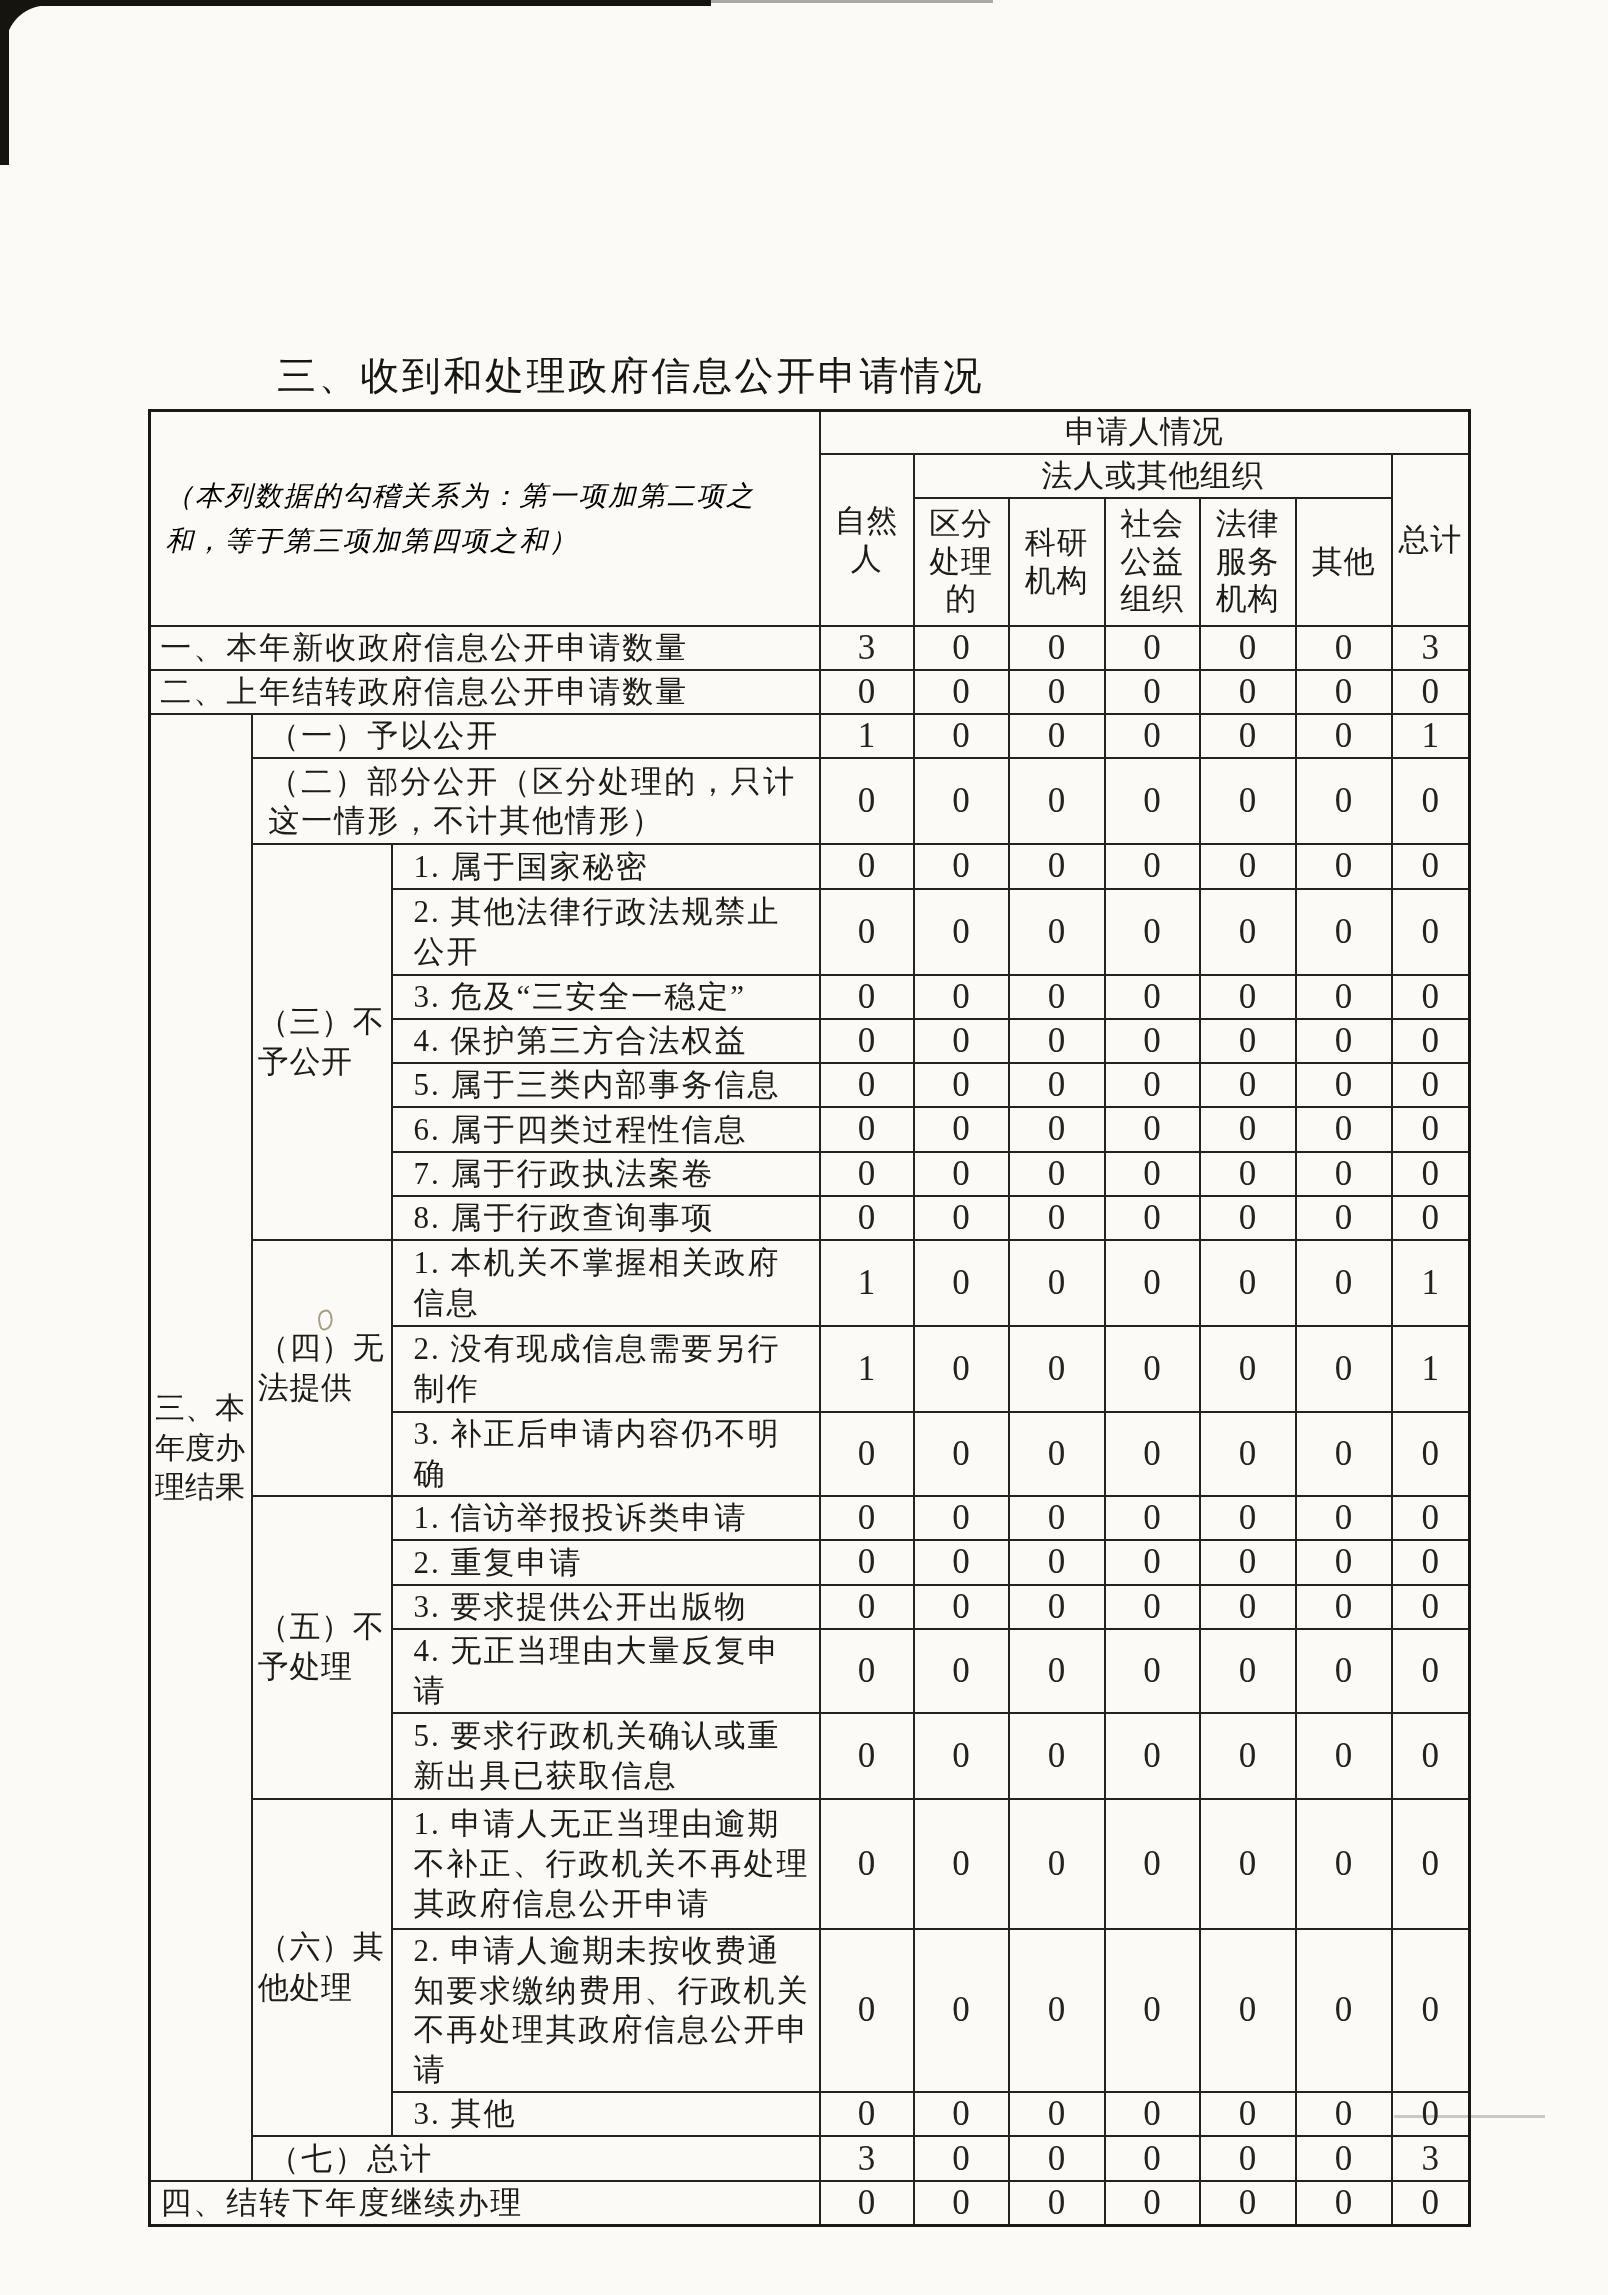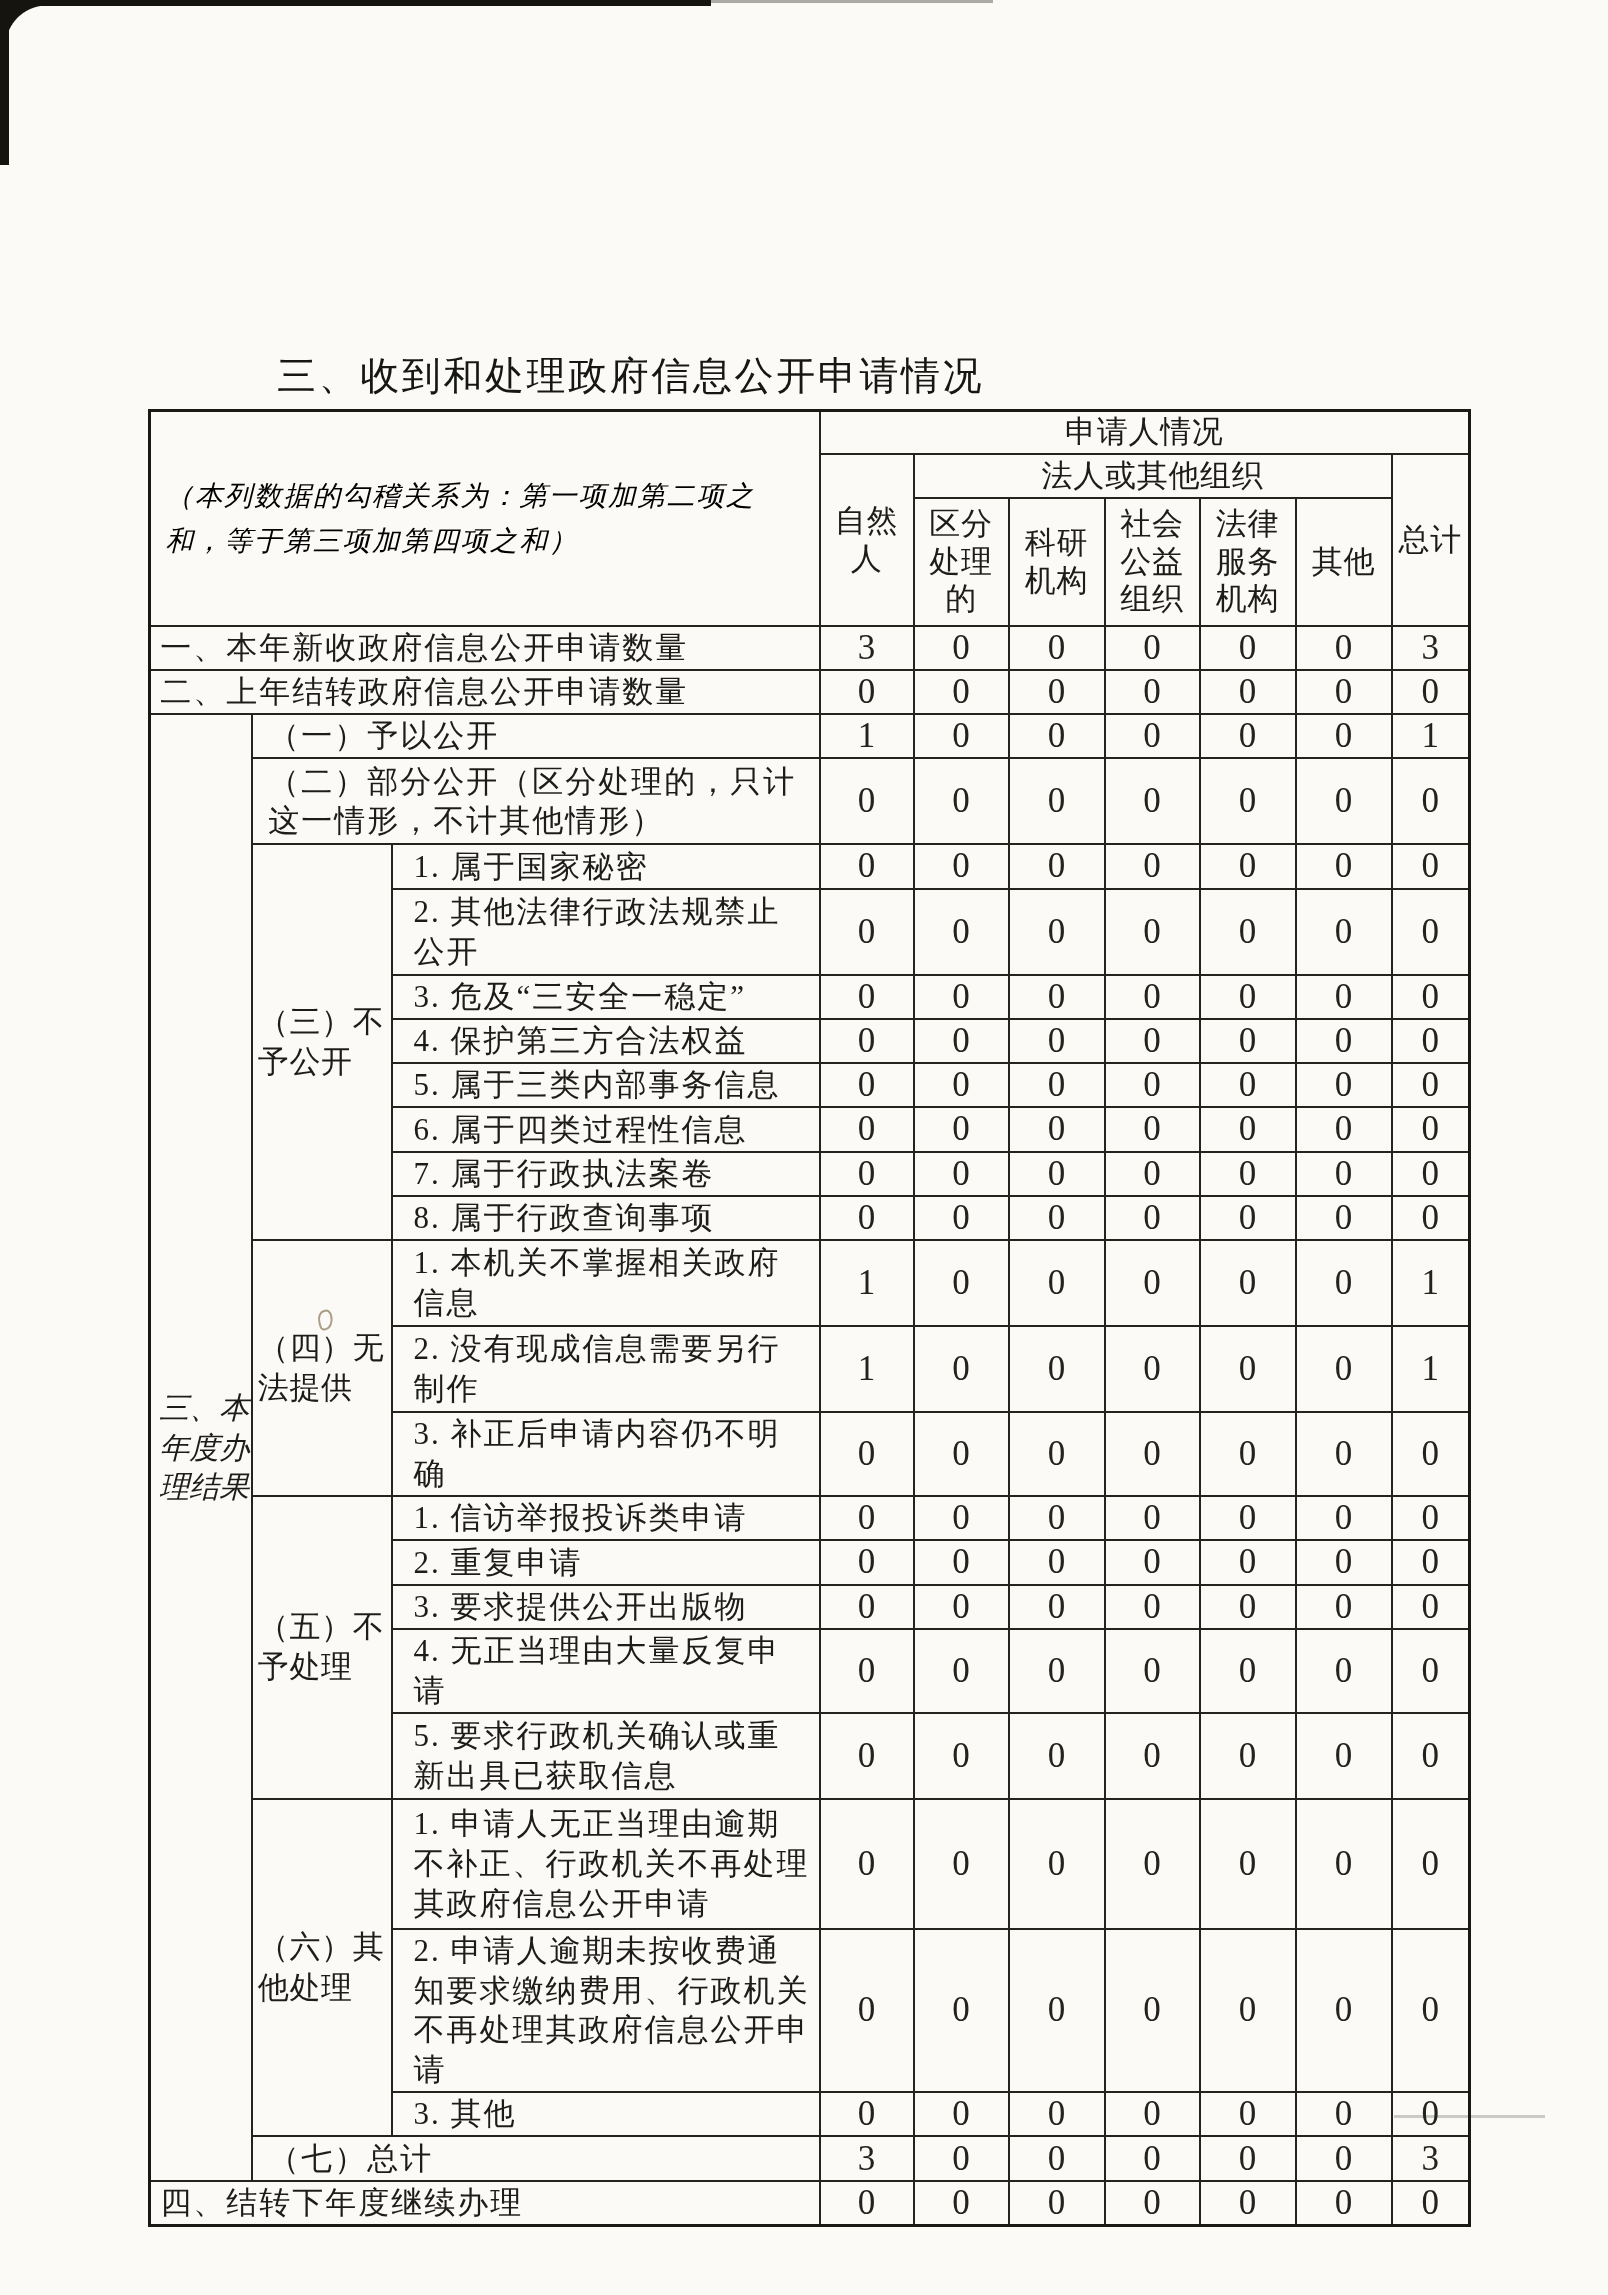--- a/index.html
+++ b/index.html
@@ -43,21 +43,21 @@
 
   .note{
     font-size:27.5px;font-style:italic;letter-spacing:2px;line-height:1.65;
     padding:5.2px 10.5px 5.2px 14.4px;color:#000000;
   }
   .ch{font-size:31px;text-align:center;letter-spacing:0.7px;line-height:1.22;padding:1.3px 2.6px;}
   .lbl{font-size:31px;letter-spacing:2px;line-height:1.28;text-align:left;padding:1.3px 5.2px 1.3px 9.2px;}
   .indent{padding-left:15.7px;}
   .sub{padding-left:21px;}
   .sect{font-size:31px;letter-spacing:0.7px;line-height:1.3;padding:1.3px 2.6px 1.3px 5.2px;text-align:left;}
-  .sect-main{font-size:30px;letter-spacing:0;line-height:1.32;padding:1.3px 1.3px 1.3px 3.9px;text-align:right;font-style:italic;}
+  .sect-main{font-size:30px;letter-spacing:0;line-height:1.32;padding:1.3px 1.3px 1.3px 3.9px;text-align:left;}
   .v{
     font-family:"Liberation Serif", serif;
     font-size:35px;text-align:center;color:#23231e;letter-spacing:0;
   }
 </style>
 </head>
 <body>
 
 <div class="scan-top"></div>
 <div class="scan-top-faint"></div>

